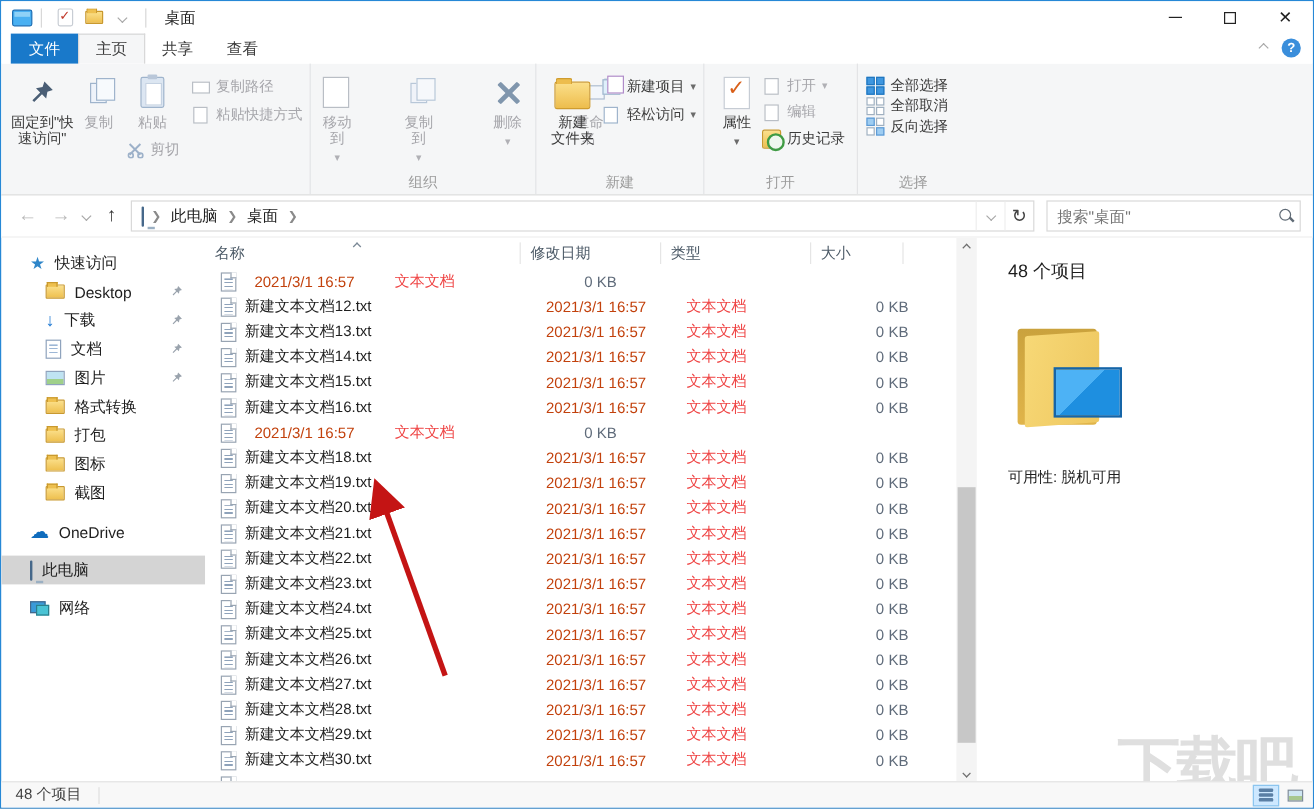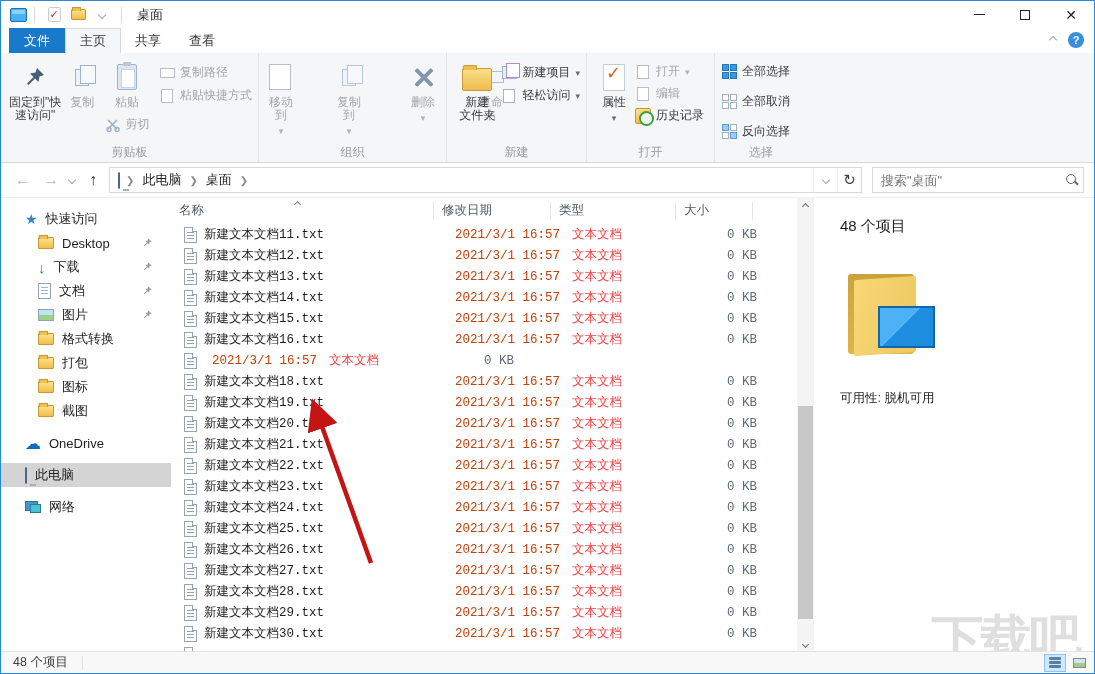--- a/index.html
+++ b/index.html
@@ -114,21 +114,21 @@
   .doc-g::after { content:""; position:absolute; left:2px; top:3px; right:2px; height:8px;
       background:repeating-linear-gradient(#9db7d6 0 1px, transparent 1px 3px); }
   .pic-g { width:16px; height:12px; border:1px solid #8fa3bd; background:linear-gradient(#bfe3f2 55%, #9fd08a 55%); flex:none; }
   .cloud-g { color:#0f6cbd; font-size:16px; }
   .net-g { position:relative; width:16px; height:12px; flex:none; }
   .net-g::before { content:""; position:absolute; left:0; top:0; width:11px; height:8px; background:#3a9ad9; border:1px solid #46688a; }
   .net-g::after { content:""; position:absolute; right:0; bottom:0; width:9px; height:7px; background:#49c3d4; border:1px solid #2b7f8c; }
   .pin-g svg { width:11px; height:11px; }
 
   
-  .flist { width:626px; flex:none; position:relative; font-size:12.5px;font-family:Liberation Mono, monospace; }
+  .flist { width:626px; flex:none; position:relative; font-size:12.5px; }
   .fl-header { display:flex; height:26px; align-items:center; color:#4c5a67; position:relative; }
   .fl-header .hcell { height:18px; line-height:18px; border-right:1px solid #e5e5e5; padding-left:8px; }
   .hc-name { width:263px; position:relative; }
   .hc-date { width:117px; }
   .hc-type { width:125px; }
   .hc-size { width:77px; }
   .sortmark { position:absolute; top:-7px; left:124px; }
   .sortmark .chv { width:5px; height:5px; border-color:#7a8896; }
   .frow { display:flex; height:21px; align-items:center; }
   .fcell { overflow:hidden; white-space:nowrap; }
@@ -259,21 +259,20 @@
             </span>
           <span>复制路径</span>
         </div>
         <div class="smallbtn disabled">
           <span class="icon16">
               <span class="mini-page gray"></span>
             </span>
           <span>粘贴快捷方式</span>
         </div>
       </div>
-      <div class="rgroup-label">剪贴板</div>
     </div>
 
     <div class="rgroup" style="width:188px;gap:36px;">
       <div class="bigbtn disabled">
         <div class="icon32">
             <span class="mini-page gray" style="width:22px;height:26px;"></span>
             <span class="movearrow" style="margin-left:-18px;">←</span>
           </div>
         <span>移动到</span>
           <span class="dd dim">▾</span>
@@ -353,21 +352,21 @@
           <span class="icon16">
               <span class="hist-ico"></span>
             </span>
           <span>历史记录</span>
         </div>
       </div>
       <div class="rgroup-label">打开</div>
     </div>
 
     <div class="rgroup" style="width:92px;border-right:none;">
-      <div class="smallcol" style="gap:13px;padding-top:5px;">
+      <div class="smallcol" style="gap:0;padding-top:5px;">
         <div class="smallbtn">
           <span class="icon16">
               <span class="grid4 all">
                 <span></span>
                 <span></span>
                 <span></span>
                 <span></span>
               </span>
             </span>
           <span>全部选择</span>
@@ -505,21 +504,20 @@
           <span class="sortmark"><span class="chv up"></span></span>
         </div>
         <div class="hcell hc-date">修改日期</div>
         <div class="hcell hc-type">类型</div>
         <div class="hcell hc-size">大小</div>
       </div>
       <div>
 
           <div class="frow">
             <span class="txt-ico"></span>
-            <span class="fcell fc-name">新建文本文档11.txt</span>
             <span class="fcell fc-date">2021/3/1 16:57</span>
             <span class="fcell fc-type">文本文档</span>
             <span class="fcell fc-size">0 KB</span>
           </div>
 
           <div class="frow">
             <span class="txt-ico"></span>
             <span class="fcell fc-name">新建文本文档12.txt</span>
             <span class="fcell fc-date">2021/3/1 16:57</span>
             <span class="fcell fc-type">文本文档</span>

